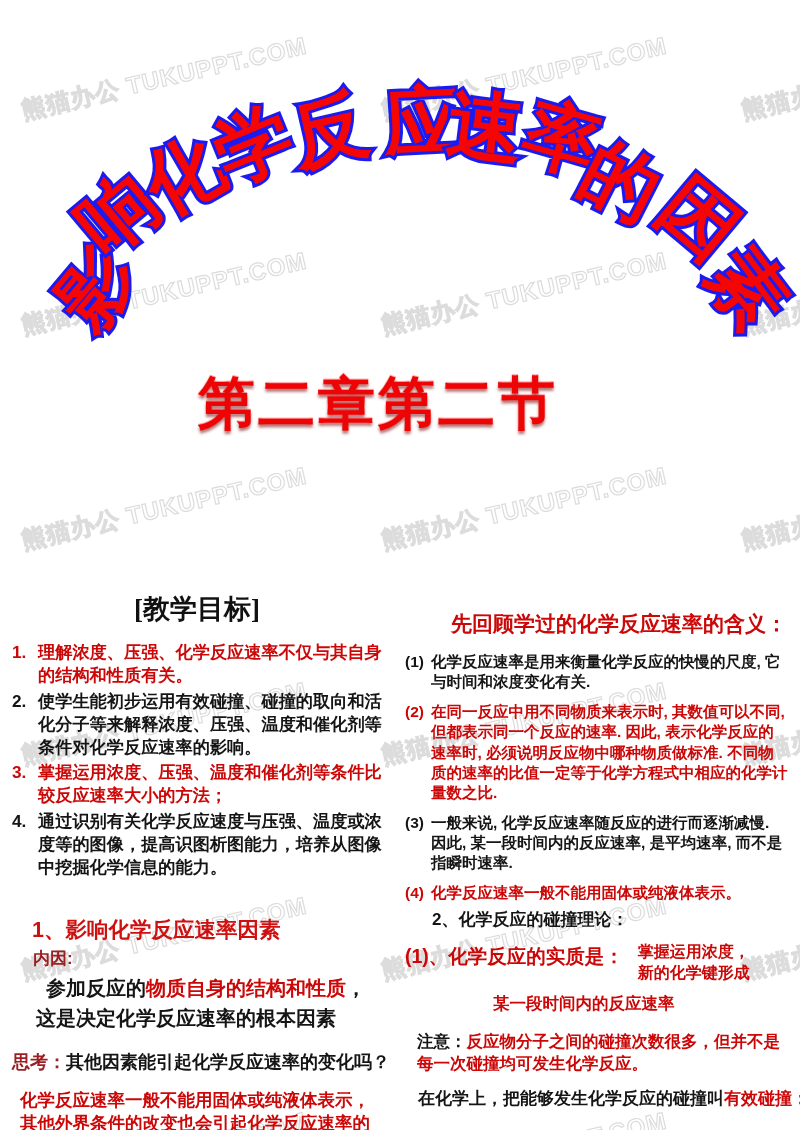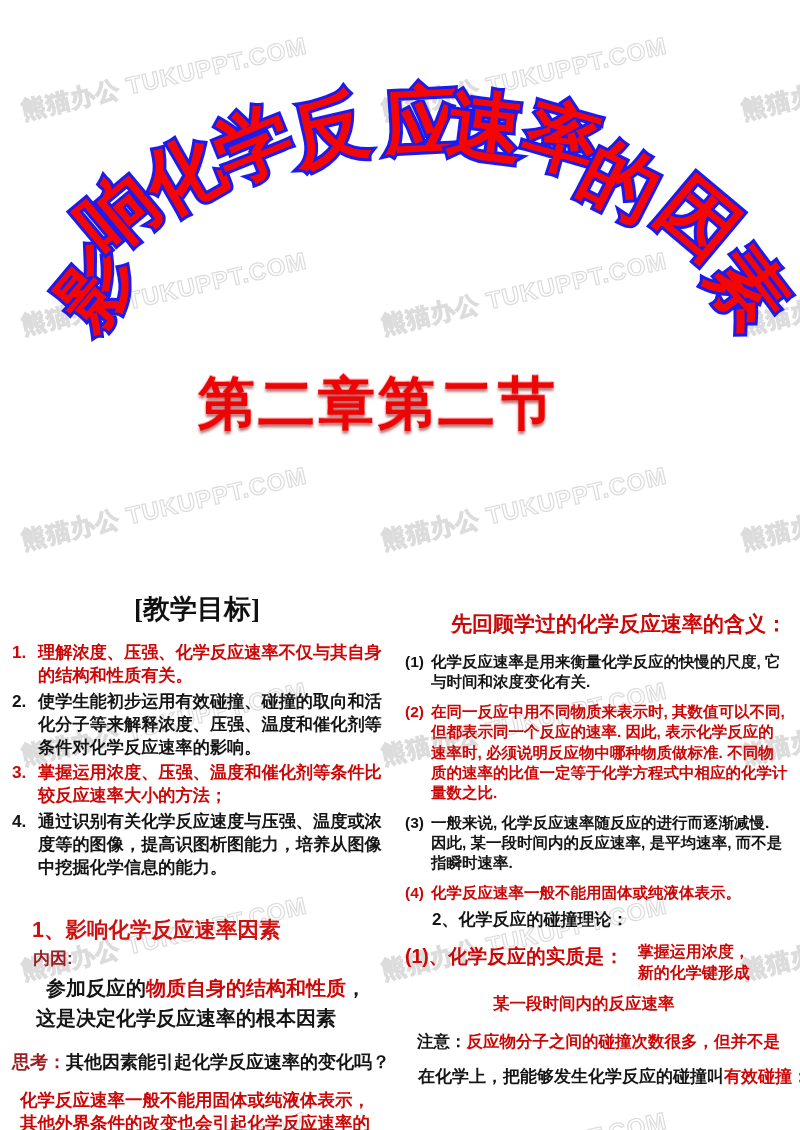--- a/index.html
+++ b/index.html
@@ -173,17 +173,18 @@
   <div class="essence">
     <span class="essence-label red">(1)、化学反应的实质是：</span>
     <span class="essence-answer red">
       <div>掌握运用浓度，</div>
       <div>新的化学键形成</div>
     </span>
   </div>
   <div class="precondition-answer red">某一段时间内的反应速率</div>
   <div class="note">
     <span class="black">注意：</span><span class="red">反应物分子之间的碰撞次数很多，但并不是</span>
+    <div class="red">每一次碰撞均可发生化学反应。</div>
   </div>
   <div class="effective">
     <span class="black">在化学上，把能够发生化学反应的碰撞叫</span><span class="red">有效碰撞：</span>
   </div>
 </div>
 
 </body></html>

